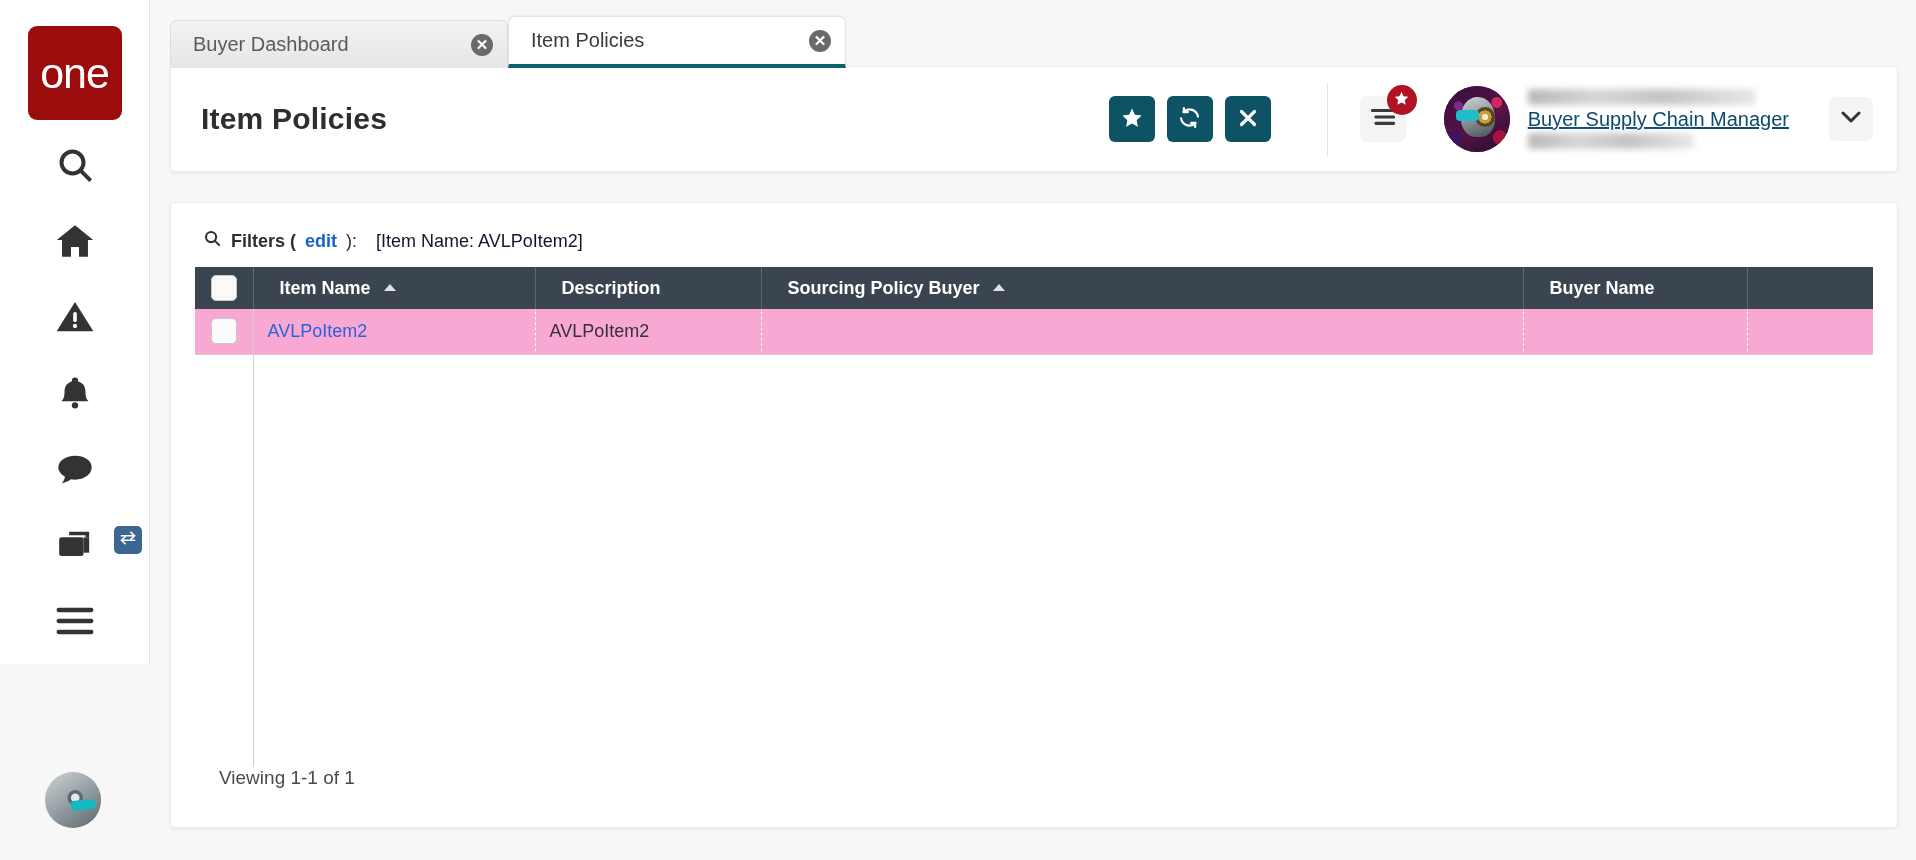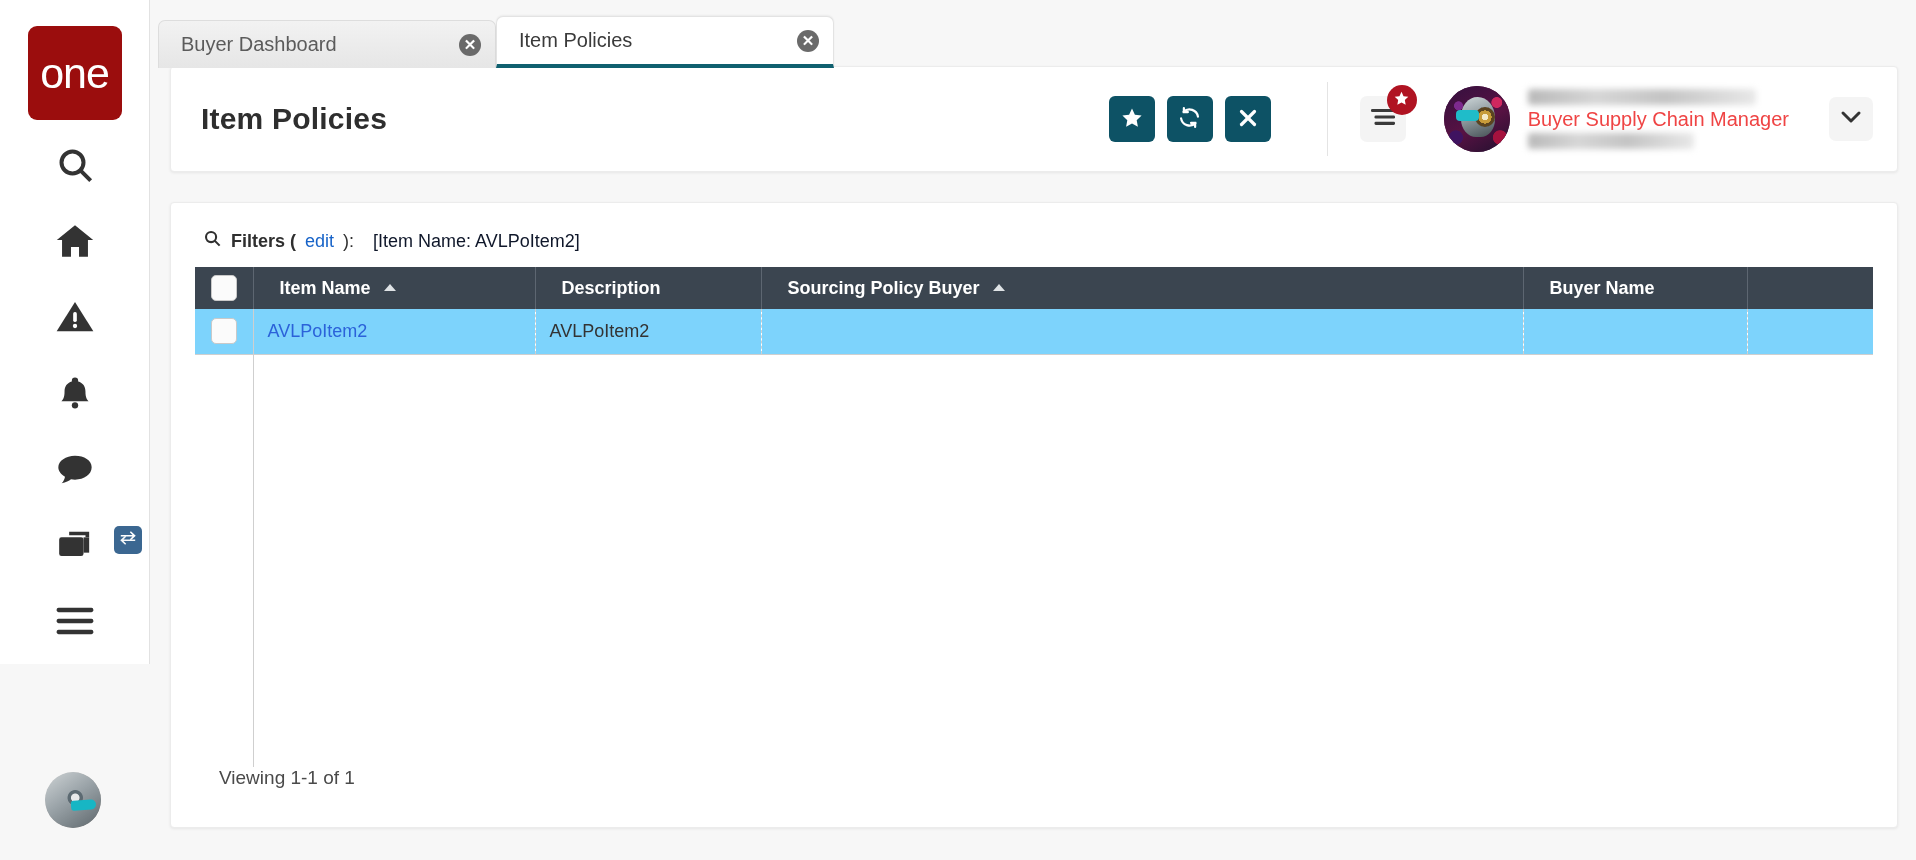--- a/index.html
+++ b/index.html
@@ -91,21 +91,21 @@
   #right {
     flex: 1 1 auto;
     height: 860px;
     position: relative;
     background: #f7f7f7;
   }
 
   
   #tabstrip {
     position: absolute;
-    left: 8px; top: 18px;
+    left: 20px; top: 18px;
     height: 50px;
     display: flex;
     align-items: flex-end;
     z-index: 5;
   }
   .tab {
     height: 48px;
     display: flex;
     align-items: center;
     padding: 0 14px 0 22px;
@@ -255,23 +255,24 @@
   .blurline {
     height: 16px;
     border-radius: 3px;
     background: linear-gradient(90deg, #b9b9b9, #d6d6d6 30%, #c4c4c4 60%, #e8e8e8);
     filter: blur(3.2px);
   }
   .blurline.l1 { width: 228px; }
   .blurline.l2 { width: 166px; }
   #user-role {
     font-size: 20px;
-    color: #ef4444;
+    color: #0c4a6e;
     white-space: nowrap;
     line-height: 1.1;
+    text-decoration: underline;
   }
   #user-caret {
     width: 44px; height: 44px;
     background: #f4f4f4;
     border-radius: 7px;
     display: flex; align-items: center; justify-content: center;
     cursor: pointer;
     margin-left: 22px;
   }
 
@@ -292,21 +293,21 @@
     align-items: center;
     gap: 9px;
     padding: 26px 0 14px 32px;
     font-size: 18px;
     color: #2f2f2f;
     white-space: nowrap;
   }
   #filters-label { font-weight: 700; }
   #filters-edit {
     color: #1763c8;
-    font-weight: 400;
+    font-weight: 700;
     text-decoration: none;
     cursor: pointer;
   }
   #filters-value {
     color: #0f172a;
     font-weight: 400;
     margin-left: 10px;
   }
 
   
@@ -360,21 +361,21 @@
     border-right: 6px solid transparent;
     border-bottom: 7px solid #dfe3e6;
     vertical-align: 3px;
   }
 
   table#grid tbody td {
     height: 45px;
     font-size: 18px;
     color: #333333;
     padding: 0 14px;
-    background: #7dd3fc;
+    background: #f9a8d4;
     border-bottom: 1px solid #cfcfcf;
     border-right: 1px dashed #cfcfcf;
     white-space: nowrap;
     overflow: hidden;
   }
   table#grid tbody td.col-check {
     border-right: 1px solid #cfcfcf;
   }
   table#grid tbody td.col-end { border-right: none; }
   a.cell-link {

